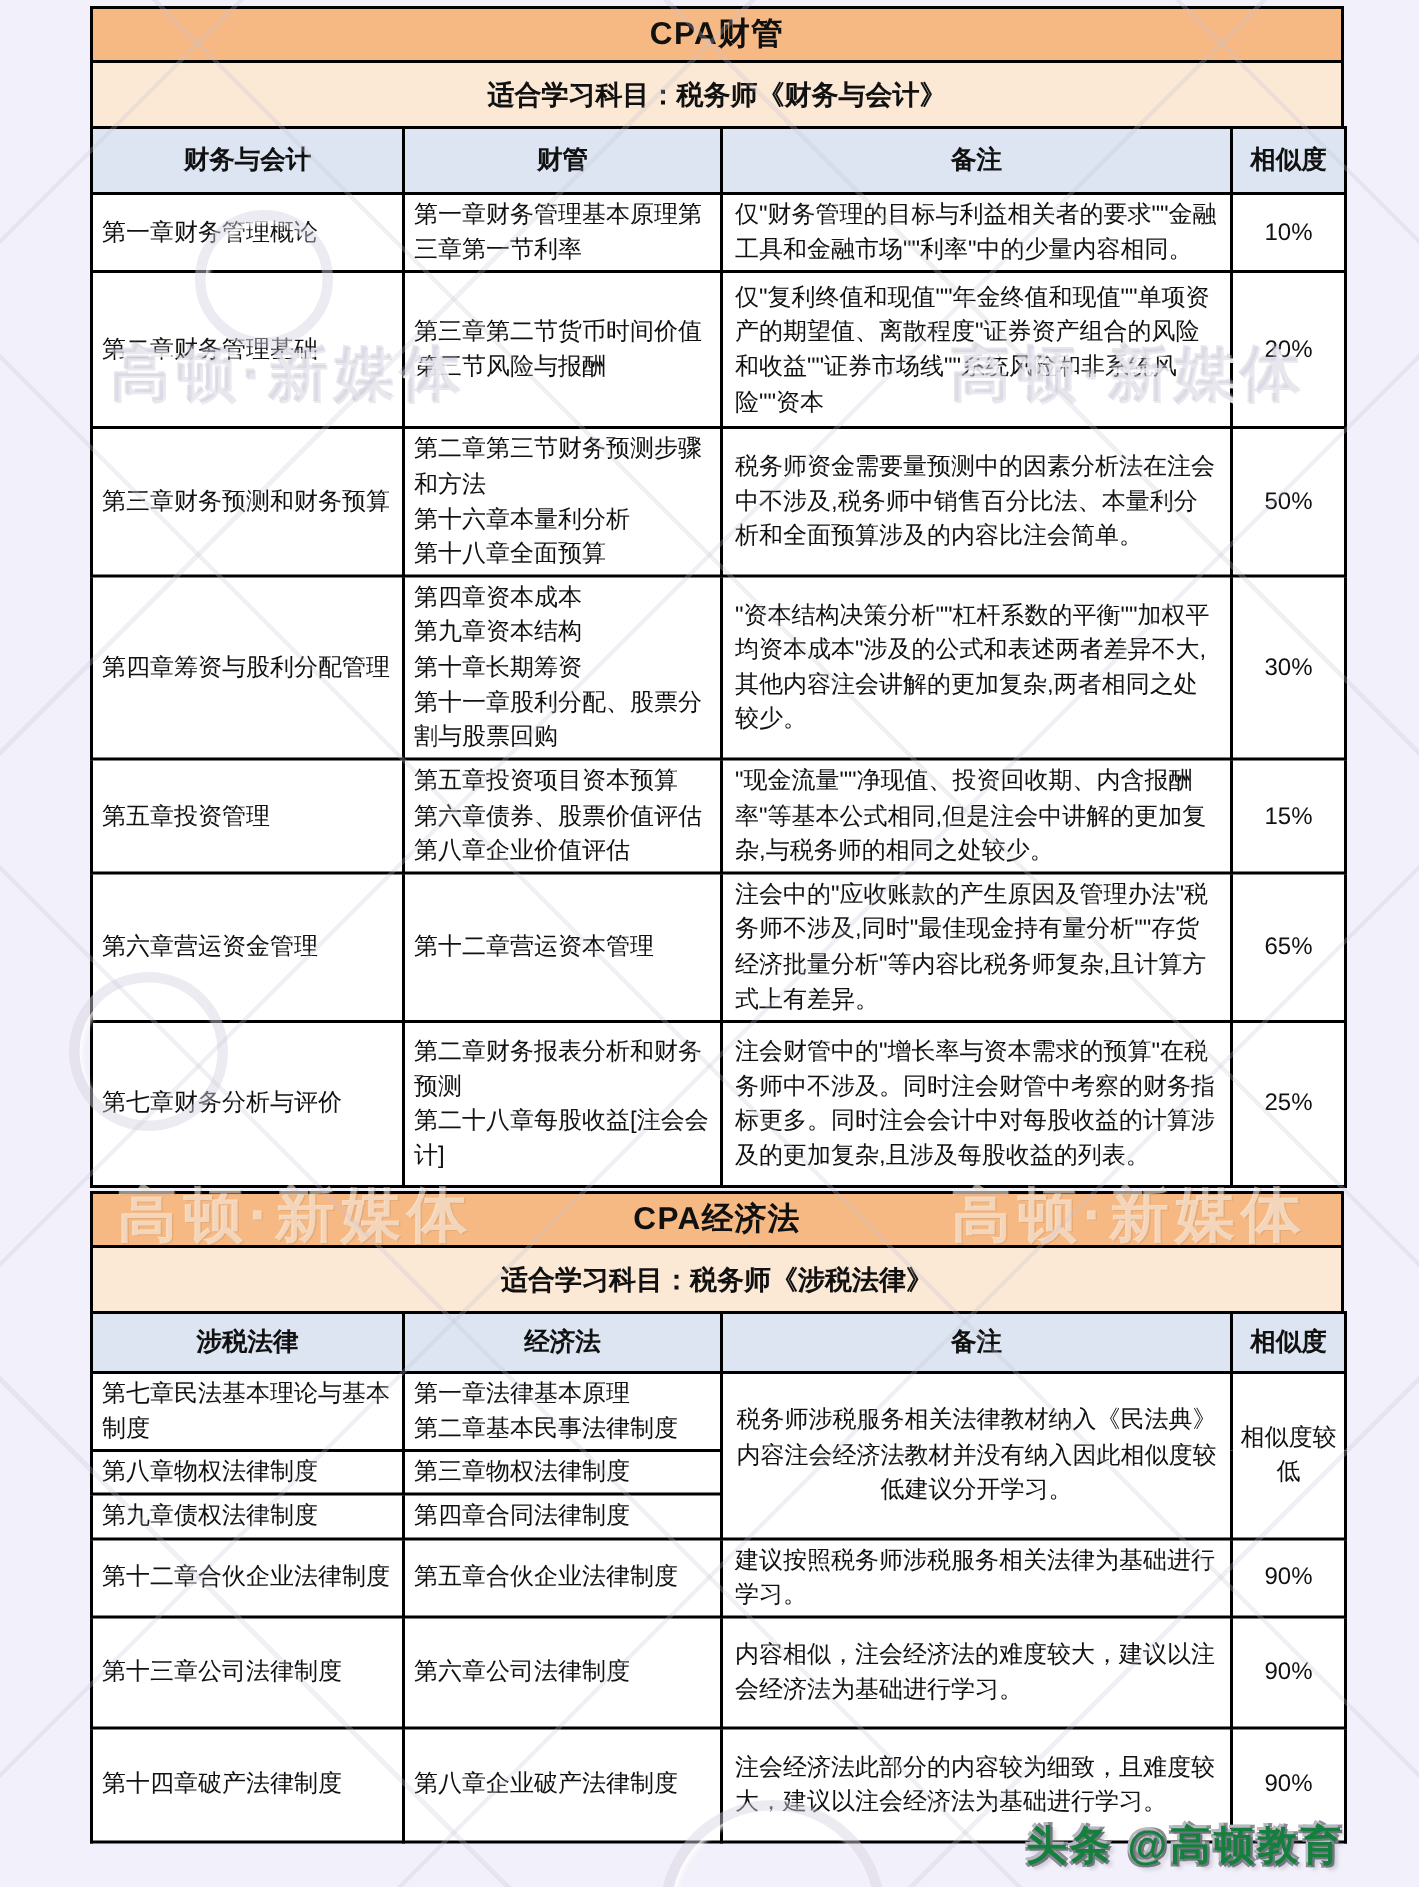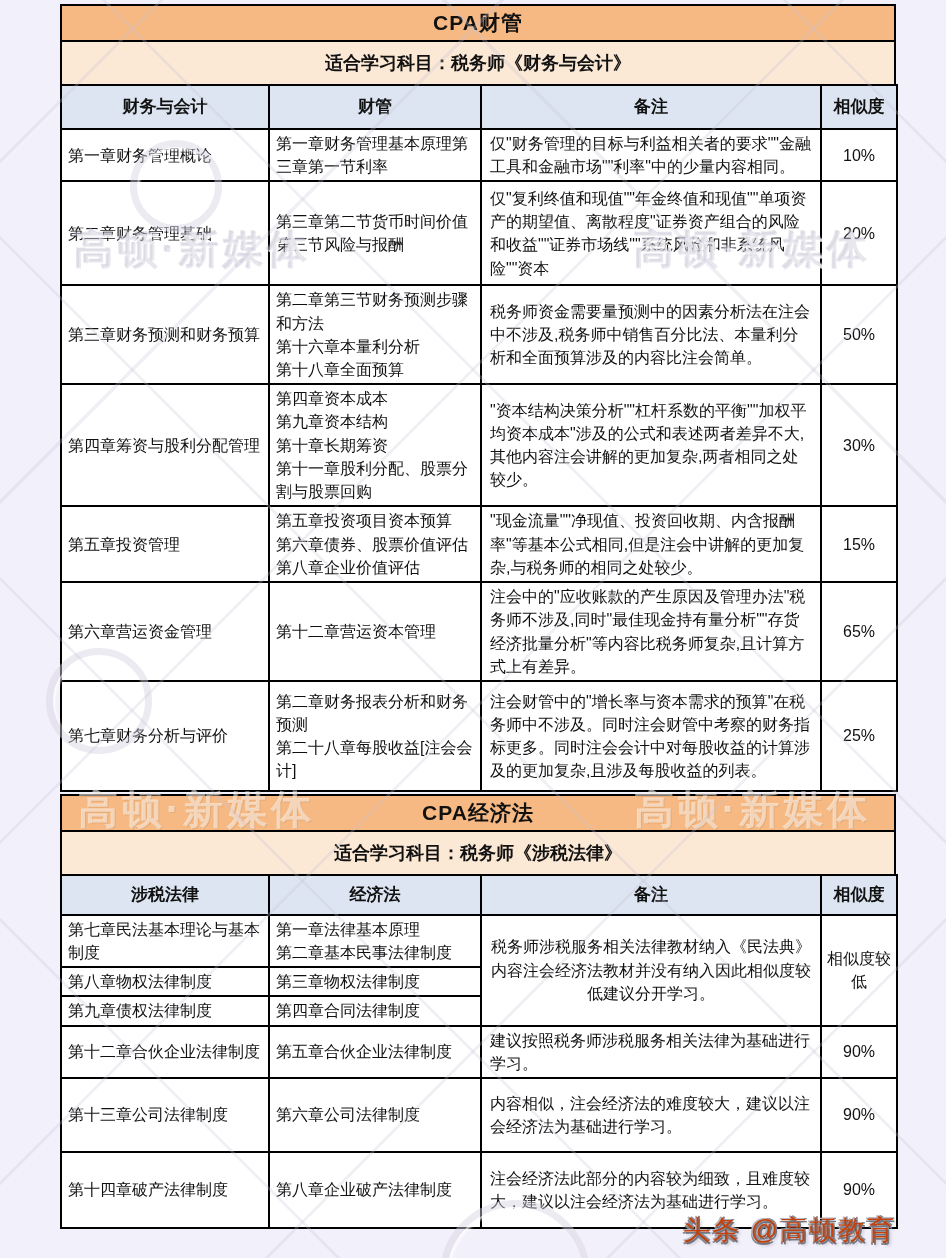--- a/index.html
+++ b/index.html
@@ -59,22 +59,22 @@
   .diag {
     position:absolute; inset:0; z-index:5; pointer-events:none;
     background:
       repeating-linear-gradient(45deg,  transparent 0 238px, rgba(198,194,214,0.26) 238px 241px),
       repeating-linear-gradient(-45deg, transparent 0 238px, rgba(198,194,214,0.26) 238px 241px);
   }
 
   
   .credit {
     position:absolute; top:1212px; right:50px; z-index:6;
-    font-size:27px; font-weight:normal; letter-spacing:2px;
-    color:#c2410c;
+    font-size:27px; font-weight:bold; letter-spacing:2px;
+    color:#15803d;
     text-shadow:
       1.5px 1.5px 0 #74747f, -1.5px -1.5px 0 #b9b8c2,
       1.5px -1.5px 0 #8a8a94, -1.5px 1.5px 0 #8a8a94,
       3px 3px 3px rgba(110,110,122,0.35);
   }
 </style>
 </head>
 <body>
 
 <div class="page">

